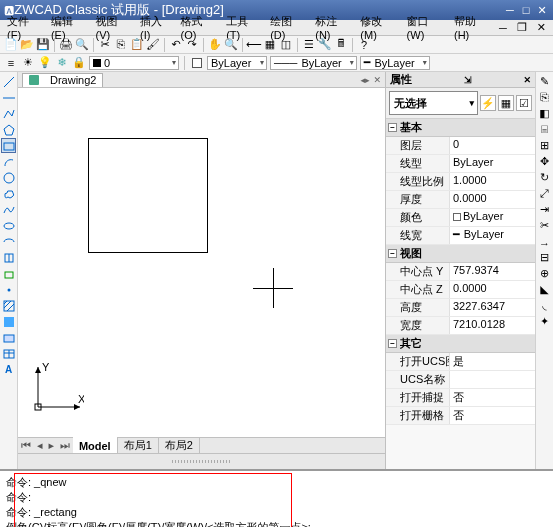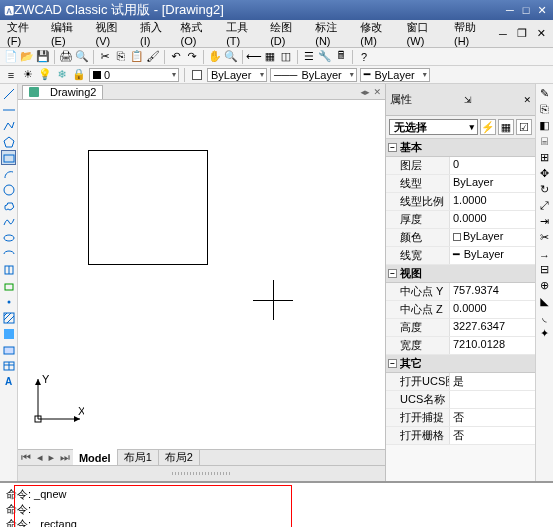--- a/index.html
+++ b/index.html
@@ -1,20 +1,20 @@
 <!DOCTYPE html>
 <html><head>
 <meta charset="utf-8">
 <style>
 * { margin: 0; padding: 0; box-sizing: border-box; font-family: "Microsoft YaHei", SimSun, sans-serif; font-size: 11px; }
 body { width: 553px; height: 527px; background: #f0f0f0; overflow: hidden; }
 .titlebar { background: linear-gradient(#5a7fbb,#3c5f9d); color: #fff; height: 20px; display: flex; align-items: center; padding: 0 4px; }
 .titlebar .title { flex: 1; font-size: 13px; }
 .titlebar .wbtn { width: 14px; height: 12px; margin-left: 2px; display: flex; align-items: center; justify-content: center; cursor: pointer; }
-.menubar { background: #ececec; height: 28px; display: flex; align-items: center; gap: 4px; padding: 0 4px; border-bottom: 1px solid #c0c0c0; }
+.menubar { background: #ececec; height: 16px; display: flex; align-items: center; gap: 4px; padding: 0 4px; border-bottom: 1px solid #c0c0c0; }
 .menubar span { padding: 0 3px; cursor: pointer; font-size: 11px; }
 .menubar .mclose { margin-left: auto; }
 .toolbar { background: #f4f4f4; height: 18px; display: flex; align-items: center; gap: 2px; padding: 0 4px; border-bottom: 1px solid #d0d0d0; }
 .tbtn { width: 14px; height: 14px; display: flex; align-items: center; justify-content: center; cursor: pointer; border: 1px solid transparent; }
 .tsep { width: 1px; height: 14px; background: #c0c0c0; margin: 0 2px; }
 .layerbar { background: #f4f4f4; height: 18px; display: flex; align-items: center; gap: 3px; padding: 0 4px; border-bottom: 1px solid #d0d0d0; }
 .layerdrop { border: 1px solid #aaa; background: #fff; height: 14px; padding: 0 14px 0 3px; position: relative; font-size: 10px; display: flex; align-items: center; min-width: 60px; }
 .layerdrop::after { content: "▾"; position: absolute; right: 2px; font-size: 8px; color: #555; }
 .main { display: flex; height: 397px; }
 .lefttools { width: 18px; background: #f4f4f4; border-right: 1px solid #d0d0d0; display: flex; flex-direction: column; align-items: center; padding-top: 2px; gap: 1px; }
@@ -33,24 +33,24 @@
 .ucs { position: absolute; left: 12px; bottom: 22px; }
 .btabs { height: 16px; background: #e8e8e8; border-top: 1px solid #c0c0c0; display: flex; align-items: center; font-size: 10px; }
 .btab { padding: 16px 6px; border-right: 1px solid #c0c0c0; cursor: pointer; }
 .btab.active { background: #fff; font-weight: bold; }
 .btabnav { padding: 0 3px; cursor: pointer; color: #555; }
 .bbar { height: 16px; background: #e8e8e8; border-top: 1px solid #c0c0c0; display: flex; align-items: center; justify-content: center; }
 .bbar .grip { width: 60px; height: 3px; background: repeating-linear-gradient(90deg,#aaa 0,#aaa 1px,transparent 1px,transparent 3px); }
 .propwrap { width: 168px; display: flex; background: #f4f4f4; }
 .rtools { width: 18px; border-left: 1px solid #d0d0d0; display: flex; flex-direction: column; align-items: center; gap: 1px; padding-top: 2px; }
 .props { flex: 1; border-left: 1px solid #c0c0c0; display: flex; flex-direction: column; background: #f8f8f8; }
-.ptitle { height: 32px; background: #e4e4e4; display: flex; align-items: center; padding: 0 4px; font-size: 11px; border-bottom: 1px solid #c0c0c0; }
+.ptitle { height: 16px; background: #e4e4e4; display: flex; align-items: center; padding: 0 4px; font-size: 11px; border-bottom: 1px solid #c0c0c0; font-weight: bold; }
 .ptitle .x { margin-left: auto; cursor: pointer; font-size: 9px; }
 .psel { padding: 3px; display: flex; gap: 2px; align-items: center; background: #f0f0f0; border-bottom: 1px solid #d0d0d0; }
-.psel .drop { flex: 1; border: 1px solid #888; background: #fff; height: 16px; display: flex; align-items: center; padding: 0 4px; font-size: 12px; font-weight: bold; position: relative; }
+.psel .drop { flex: 1; border: 1px solid #888; background: #fff; height: 24px; display: flex; align-items: center; padding: 0 4px; font-size: 12px; font-weight: bold; position: relative; }
 .psel .drop::after { content: "▾"; position: absolute; right: 3px; font-size: 9px; }
 .psel .ib { width: 16px; height: 16px; border: 1px solid #aaa; background: #fff; display: flex; align-items: center; justify-content: center; cursor: pointer; }
 .pgrid { flex: 1; overflow-y: auto; font-size: 10px; }
 .pgroup { background: #e0e0e0; padding: 1px 2px; font-weight: bold; border-bottom: 1px solid #c8c8c8; display: flex; align-items: center; gap: 3px; }
 .pgroup .tgl { width: 9px; height: 9px; border: 1px solid #888; background: #fff; display: flex; align-items: center; justify-content: center; font-size: 8px; line-height: 1; cursor: pointer; }
 .prow { display: flex; border-bottom: 1px solid #e8e8e8; background: #fff; }
 .prow .k { width: 64px; padding: 1px 2px 1px 14px; background: #f4f4f4; border-right: 1px solid #e0e0e0; white-space: nowrap; overflow: hidden; }
 .prow .v { flex: 1; padding: 1px 3px; white-space: nowrap; overflow: hidden; }
 .swatch { display: inline-block; width: 8px; height: 8px; border: 1px solid #666; margin-right: 2px; vertical-align: middle; }
 .cmdarea { height: 138px; background: #fff; border-top: 2px solid #999; display: flex; flex-direction: column; font-family: SimSun, monospace; font-size: 11px; position: relative; }

